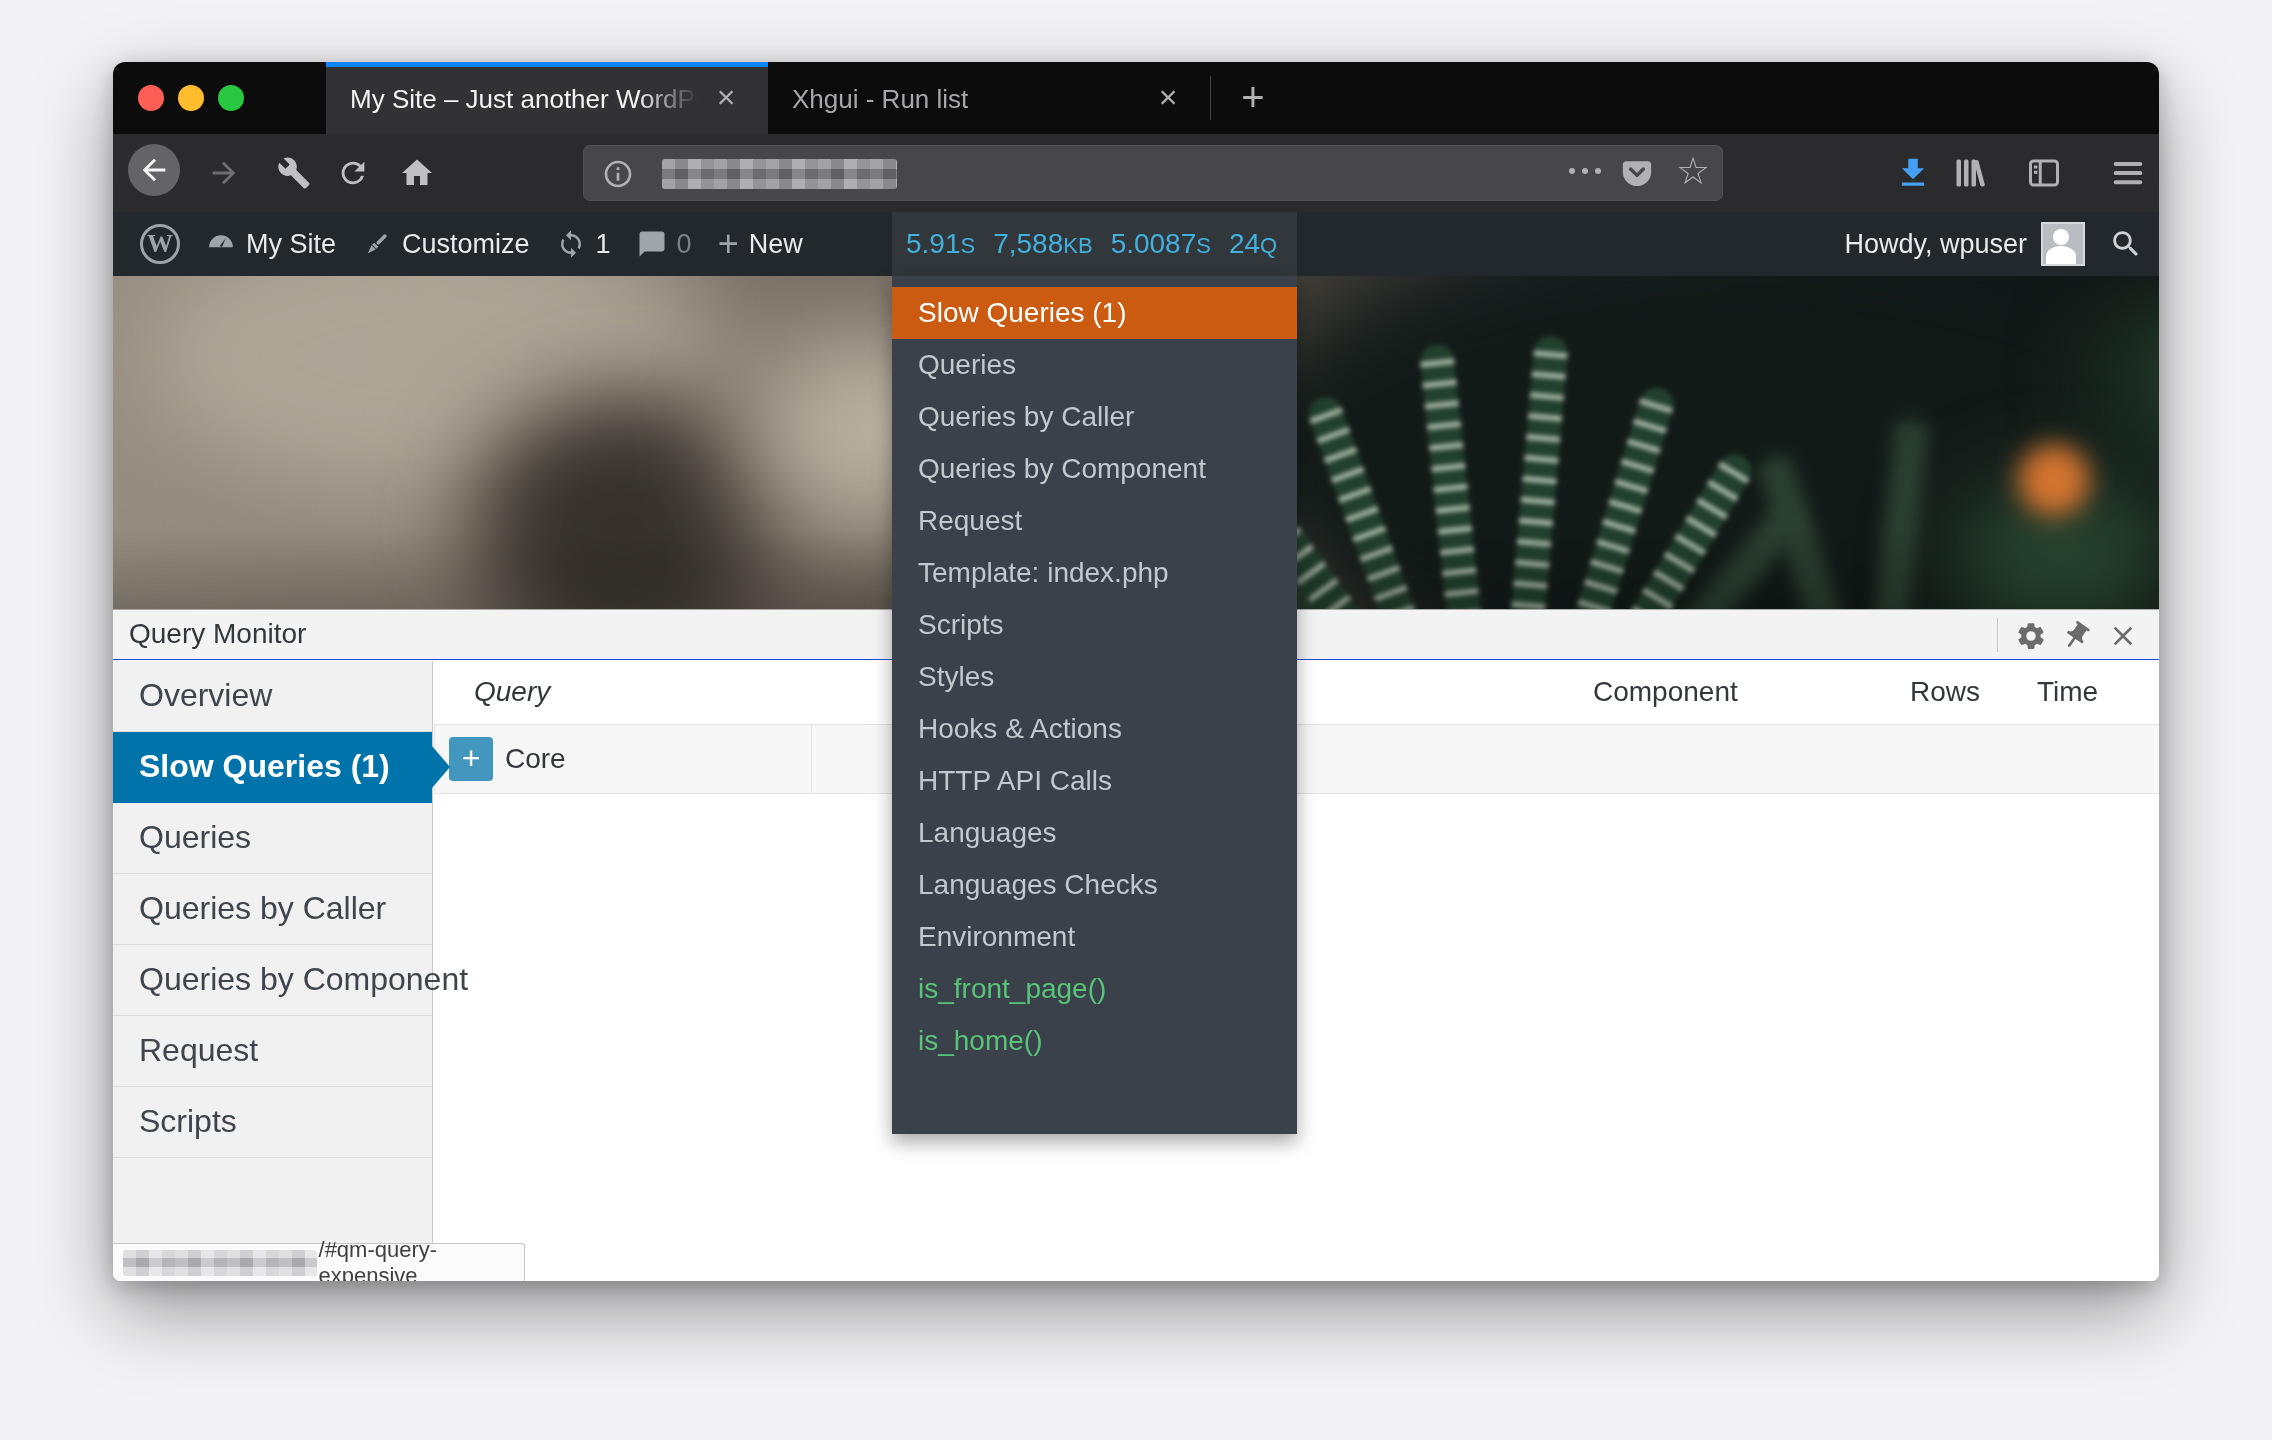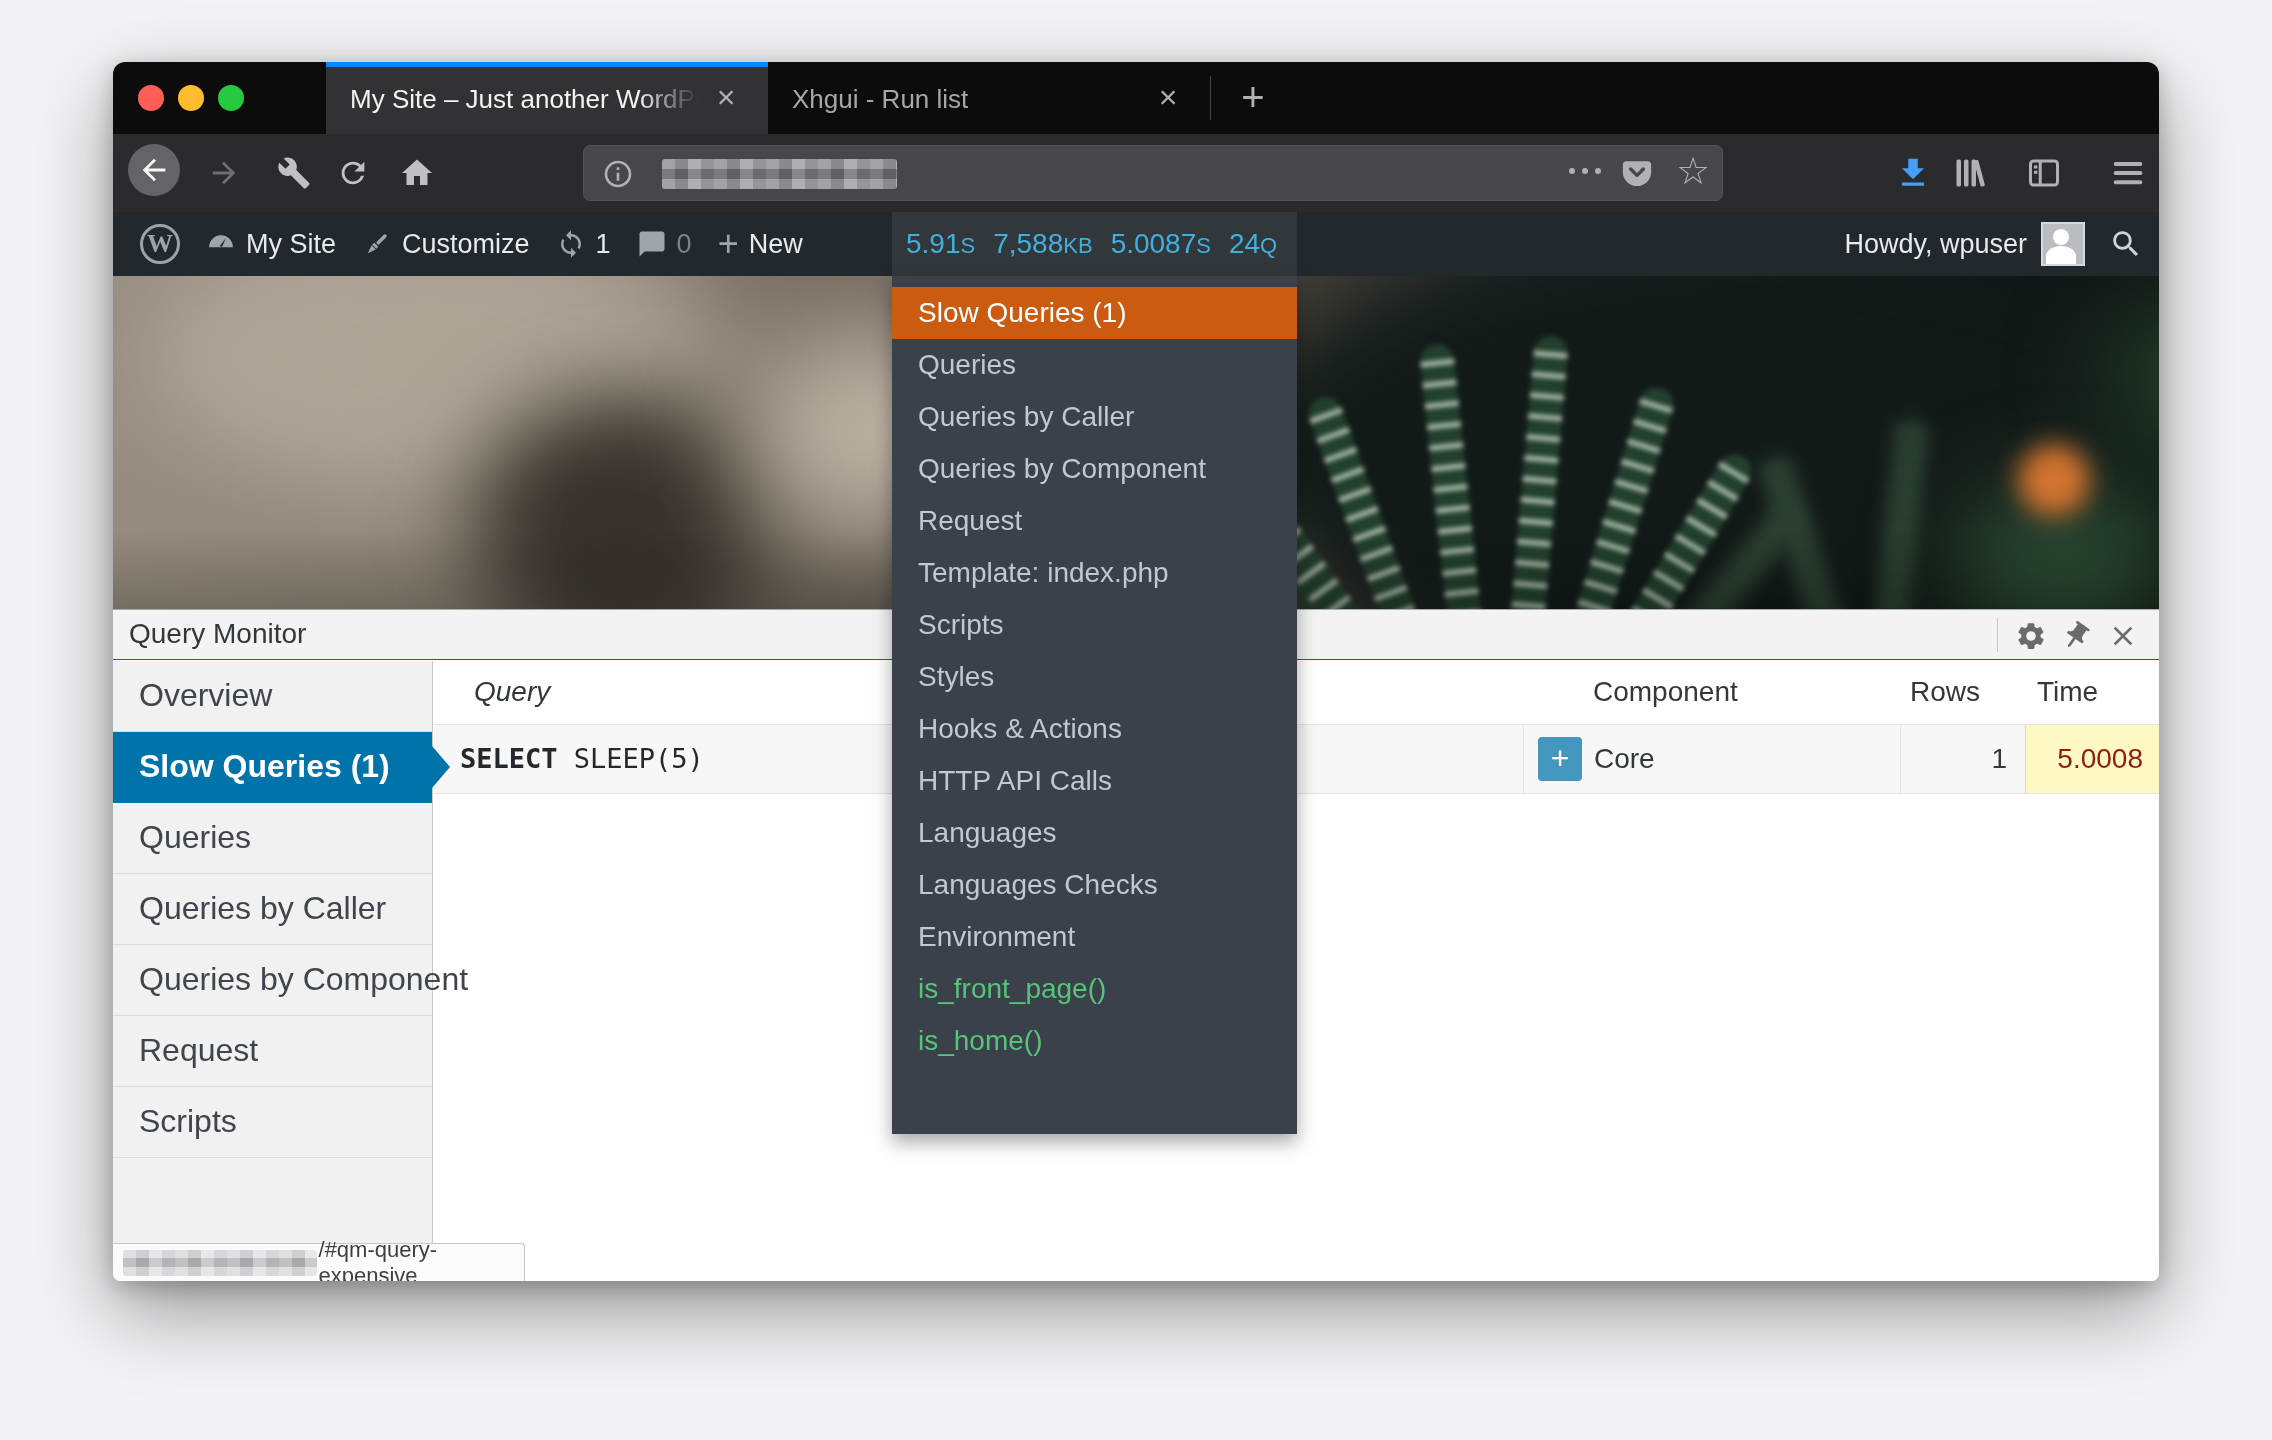--- a/index.html
+++ b/index.html
@@ -369,23 +369,20 @@
     </div>
 
     <div class="tablearea">
       <div class="thead">
         <div class="th-query">Query</div>
         <div class="col-component">Component</div>
         <div class="col-rows">Rows</div>
         <div class="col-time">Time</div>
       </div>
       <div class="trow">
-        <div class="td-query">
-          <span class="kw">SELECT</span><span> SLEEP(5)</span>
-        </div>
         <div class="td-component">
           <span class="expand-btn">+</span>
           <span>Core</span>
         </div>
         <div class="td-rows">1</div>
         <div class="td-time">5.0008</div>
       </div>
     </div>
   </div>
 

